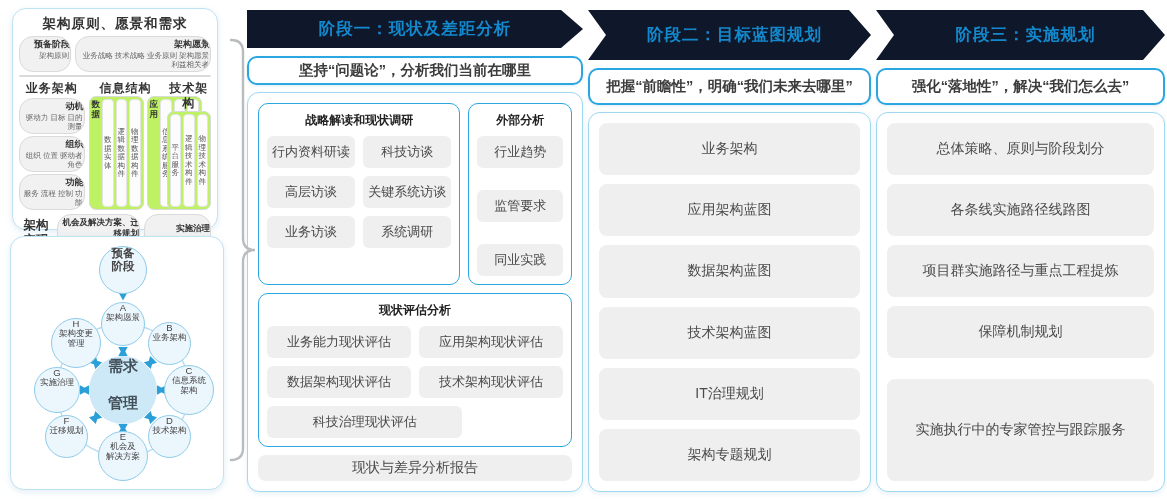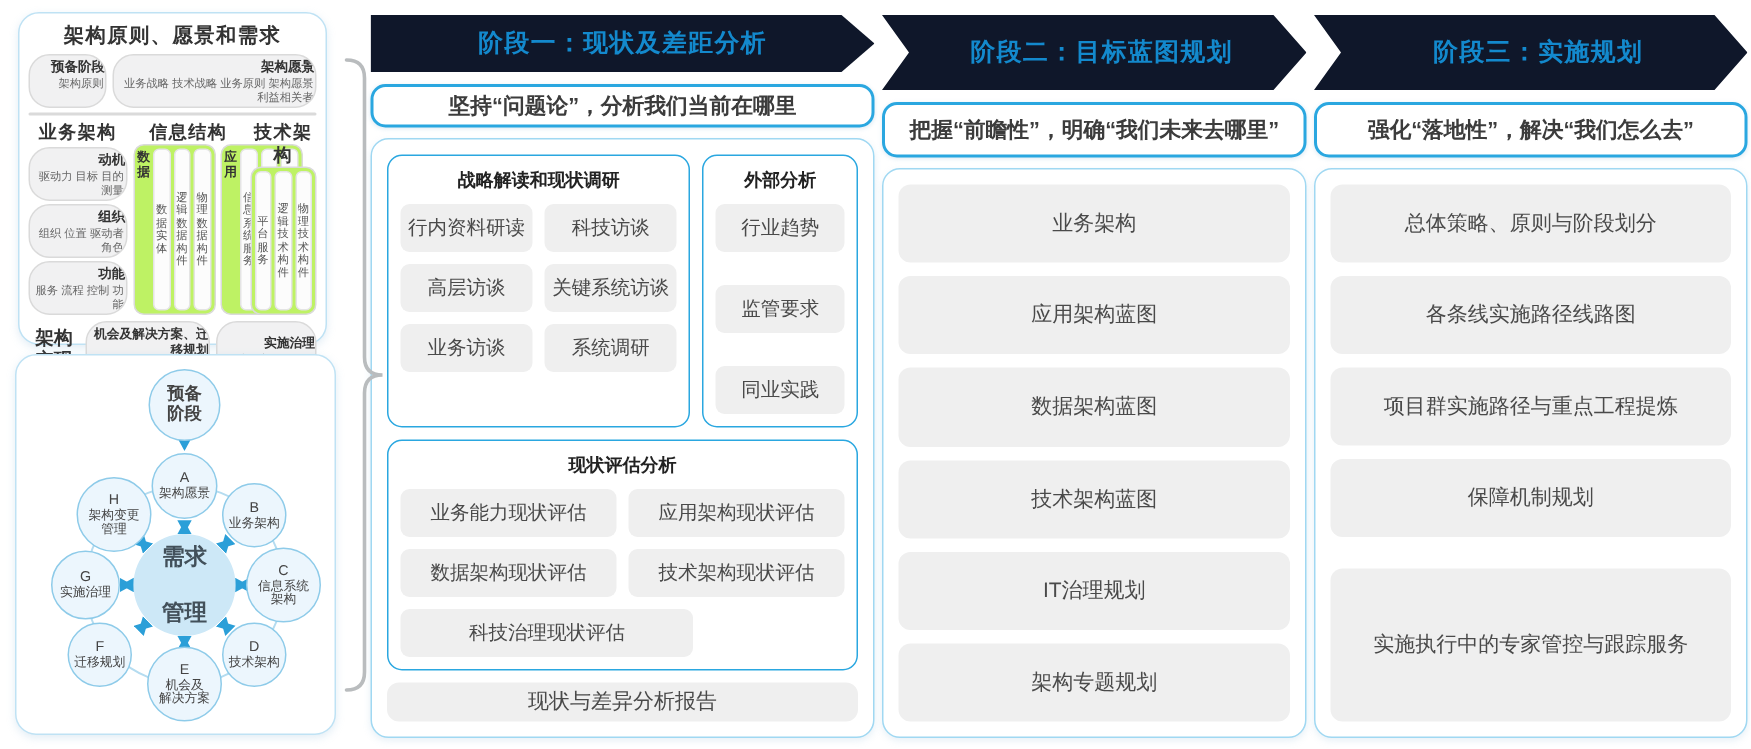--- a/index.html
+++ b/index.html
@@ -31,21 +31,21 @@
   .fw-bottom { display:flex; gap:4px; margin-top:4px; align-items:stretch; height:42px; }
   .fw-bottom .lbl { width:34px; font-weight:bold; font-size:12.5px; color:#333; display:flex; align-items:center; justify-content:center; text-align:center; line-height:15px; }
   .fw-bottom .gbox { flex:1.25; display:flex; flex-direction:column; justify-content:center; }
   .fw-bottom .gbox.gov { flex:1; }
   .fw-bottom .t { font-size:8.5px; }
   .fw-bottom .s { word-spacing:5px; }
 
   
   #adm { left:10px; top:236px; width:214px; height:254px; }
   #adm svg { position:absolute; left:0; top:0; }
-  .circ { position:absolute; border-radius:50%; background:#ecf6fd; border:1.5px solid #8ecbe9; display:flex; flex-direction:column; align-items:center; justify-content:center; text-align:center; color:#444; z-index:2; }
+  .circ { position:absolute; border-radius:50%; background:#ecf6fd; border:1.5px solid #8ecbe9; display:flex; flex-direction:column; align-items:center; text-align:center; color:#444; z-index:2; }
   .circ .letter { font-size:9.5px; line-height:10px; color:#444; }
   .circ .nm { font-size:8.5px; line-height:9.5px; color:#444; }
   .circ.center { background:#cde8f7; border-color:#cde8f7; font-weight:bold; color:#42505a; z-index:1;gap:20px; }
   .circ.center .nm { font-size:15px; line-height:17px; font-weight:bold; color:#42505a; }
   .circ.prep .nm { font-size:11.5px; line-height:13px; font-weight:bold; color:#444; }
 
   
   #brace { position:absolute; left:224px; top:38px; z-index:3; }
 
   

